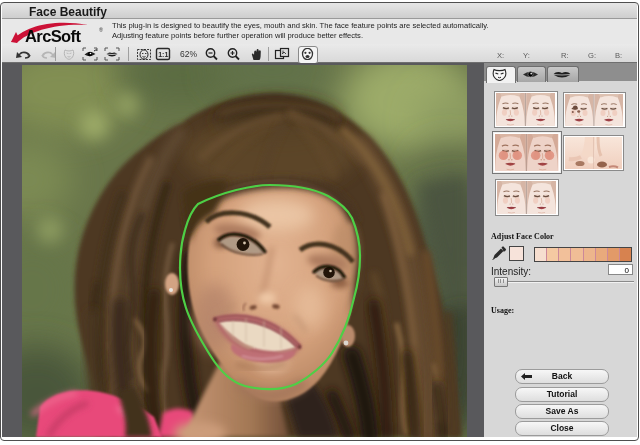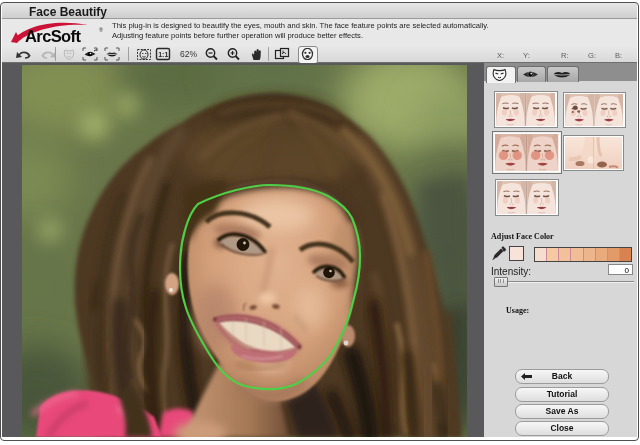--- a/index.html
+++ b/index.html
@@ -414,21 +414,21 @@
     <div style="flex:1;background:#d7824f;"></div>
   </div>
   <div class="abs" style="left:491px;top:266px;font-size:10px;color:#222;">Intensity:</div>
   <div class="abs" style="left:608px;top:263.5px;width:25px;height:11px;background:#fff;border:1px solid #888;font-size:8px;text-align:right;line-height:11px;padding-right:3px;box-sizing:border-box;">0</div>
   <div class="abs" style="left:494px;top:280.5px;width:140px;height:1px;background:#8a8a8a;border-bottom:1px solid #f2f2f2;"></div>
   <div class="abs" style="left:494px;top:277px;width:12px;height:8px;background:linear-gradient(#f2f2f2,#c8c8c8);border:1px solid #777;border-radius:1px;"></div>
   <div class="abs" style="left:497.5px;top:279px;width:1px;height:4px;background:#909090;"></div>
   <div class="abs" style="left:500px;top:279px;width:1px;height:4px;background:#909090;"></div>
   <div class="abs" style="left:502.5px;top:279px;width:1px;height:4px;background:#909090;"></div>
 
-  <div class="abs sechead" style="left:506px;top:306px;">Usage:</div>
+  <div class="abs sechead" style="left:491px;top:306px;">Usage:</div>
 
   <div class="abs btn" style="top:369px;">Back</div>
   <svg class="abs" style="left:521px;top:372.5px;" width="12" height="7" viewBox="0 0 12 7">
       <path d="M0,3.5 L4,0 L4,2 L11,2 L11,5 L4,5 L4,7 Z" fill="#222"></path>
     </svg>
   <div class="abs btn" style="top:386.5px;">Tutorial</div>
   <div class="abs btn" style="top:404px;">Save As</div>
   <div class="abs btn" style="top:421px;">Close</div>
 
   <div class="abs" id="frame"></div>

